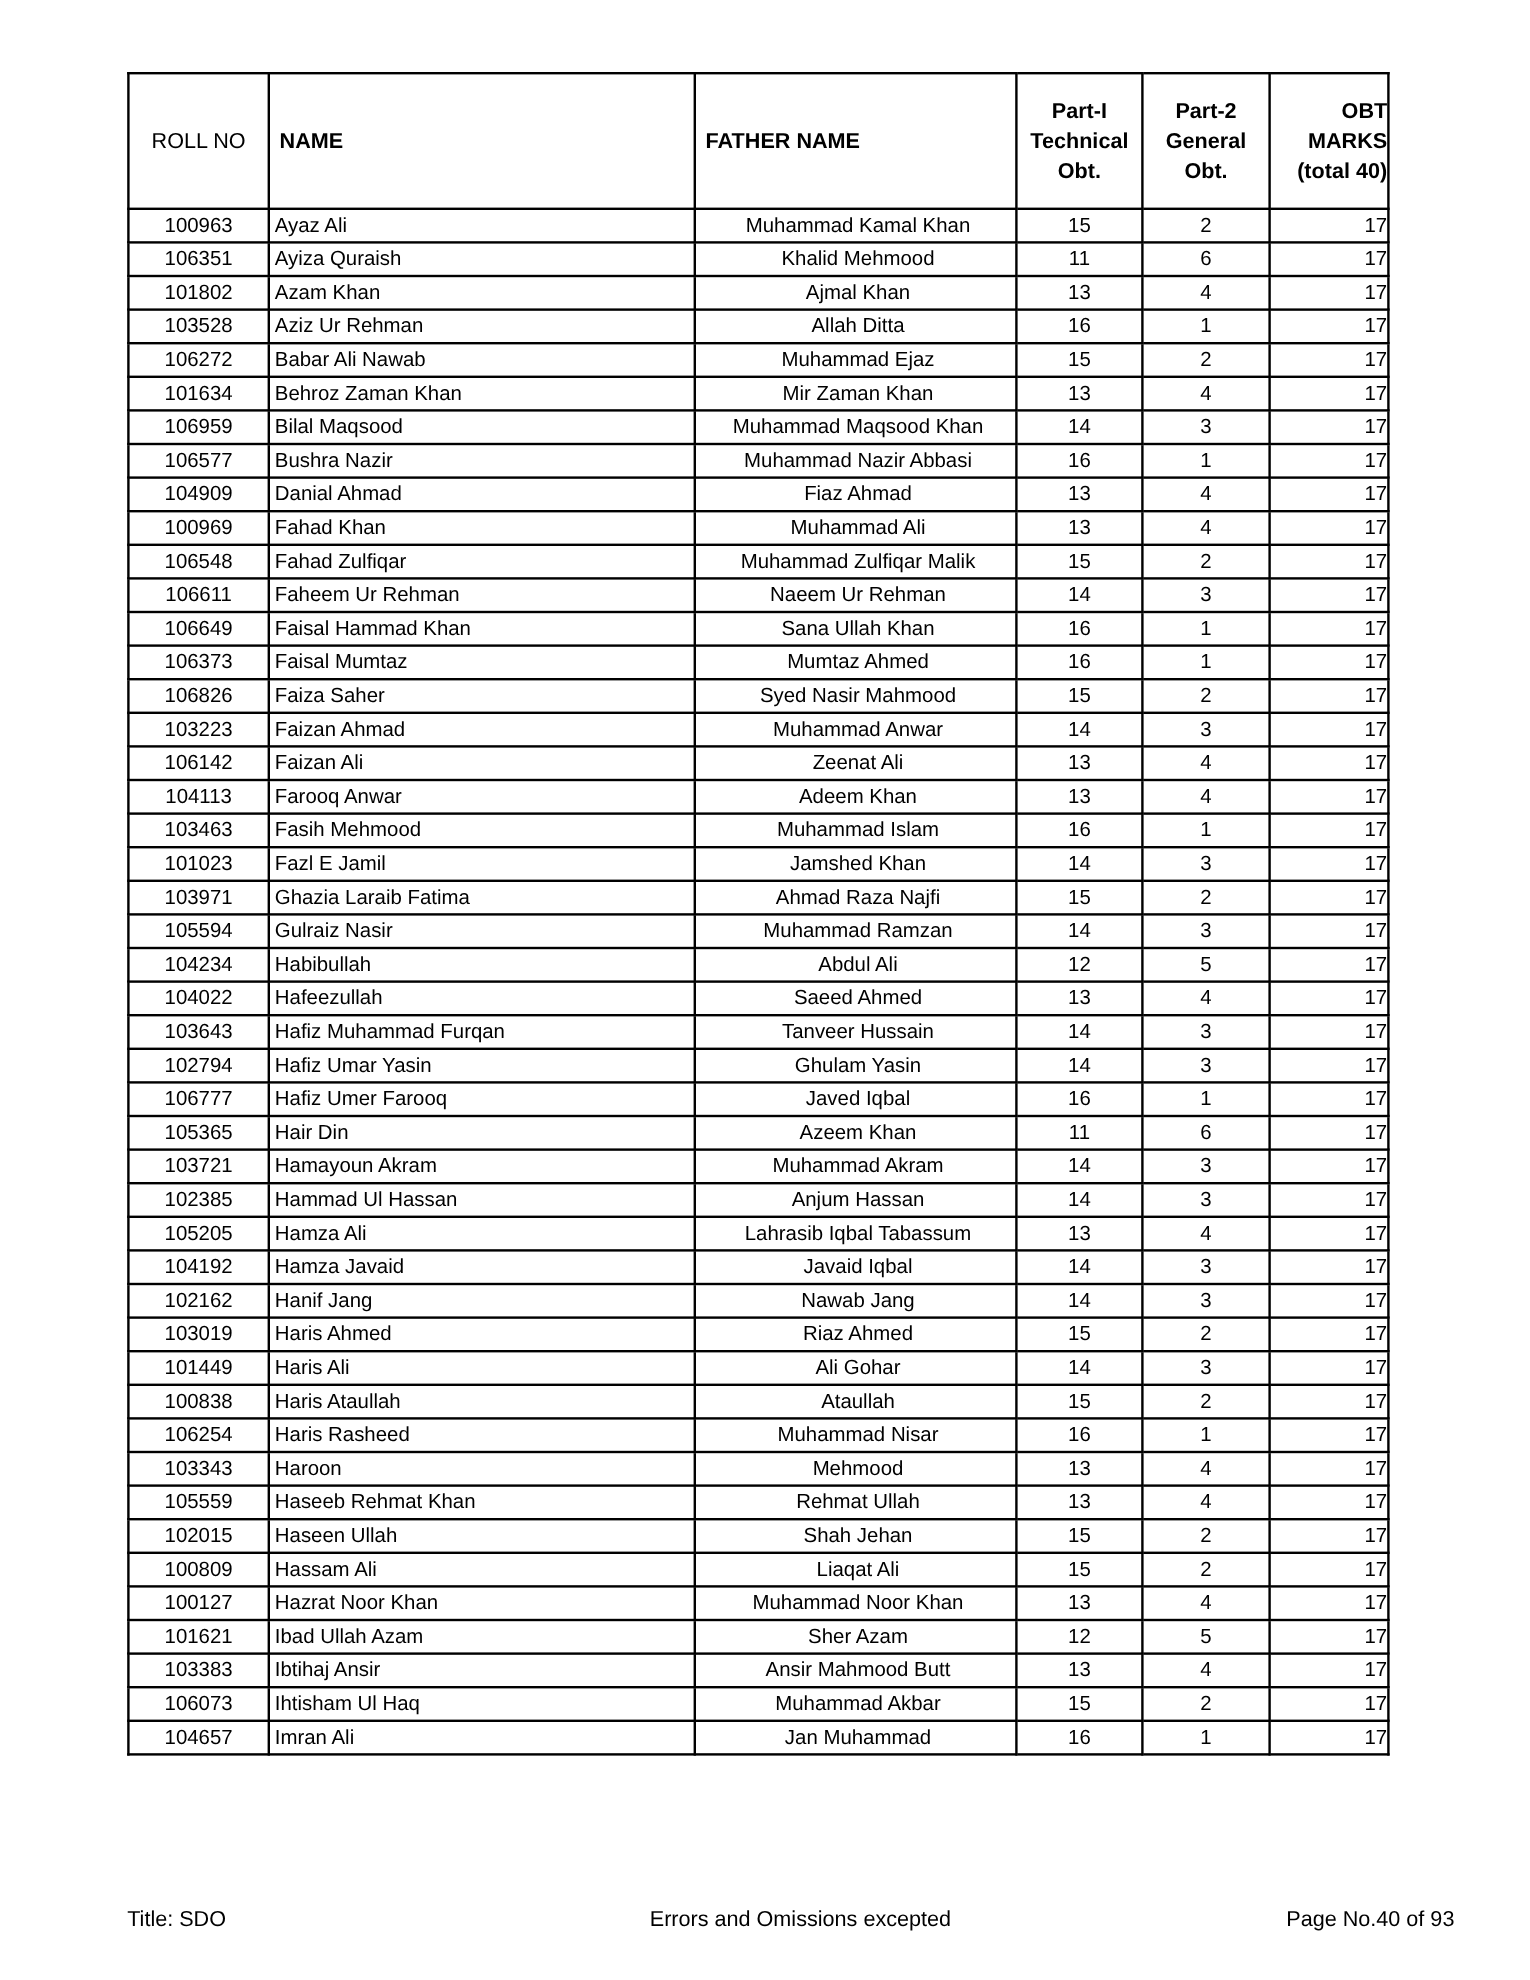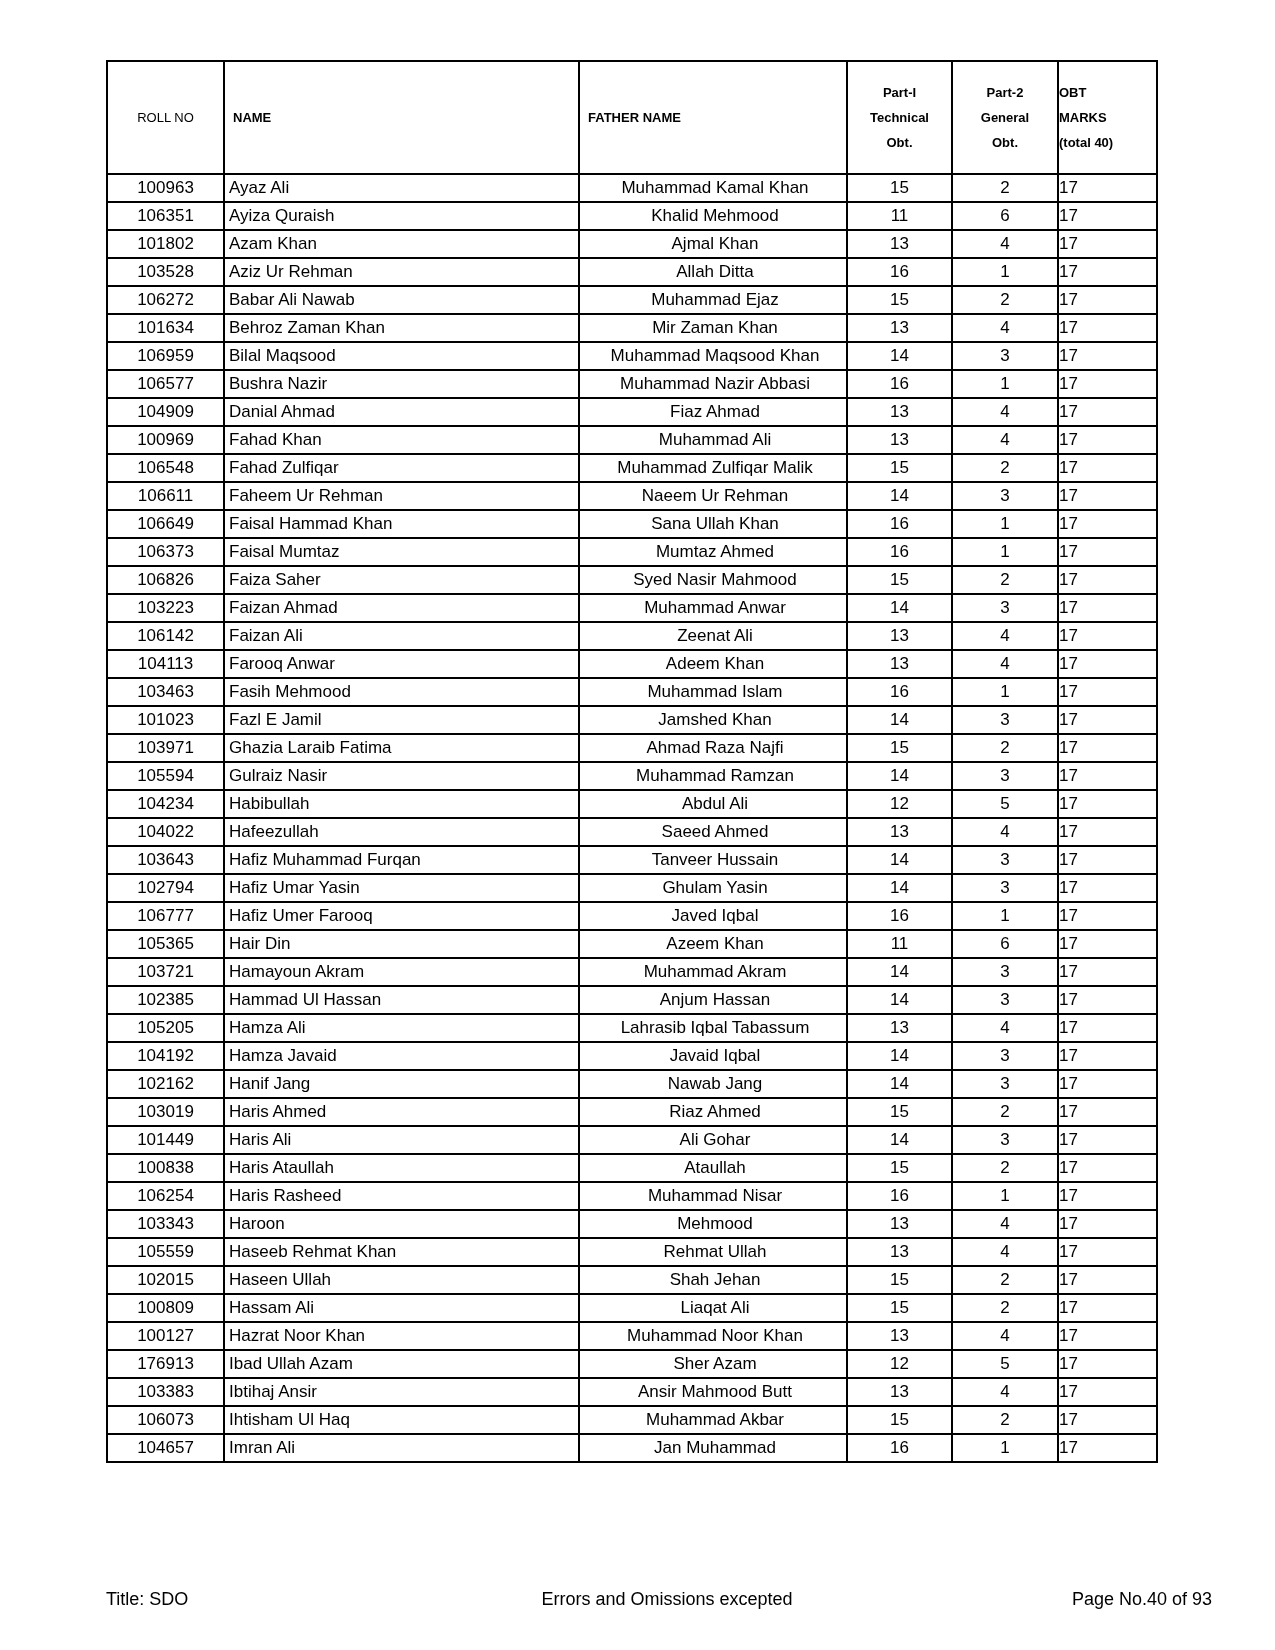--- a/index.html
+++ b/index.html
@@ -1,28 +1,28 @@
 <!DOCTYPE html>
 <html><head>
 <meta charset="utf-8">
 <style>
   html, body { margin: 0; padding: 0; background: #ffffff; }
   body { width: 1275px; height: 1650px; position: relative; overflow: hidden;
          font-family: "Liberation Sans", "DejaVu Sans", sans-serif; color: #000; }
   .sheet { position: absolute; left: 106px; top: 60px; width: 1030px; }
   table { border-collapse: collapse; width: 1030px; table-layout: fixed; }
   th, td { border: 2px solid #000; padding: 0; }
-  th { height: 111px; font-weight: bold; font-size: 13px; line-height: 25px; vertical-align: middle; }
+  th { height: 111px; font-weight: bold; font-size: 18px; line-height: 25px; vertical-align: middle; }
   td { height: 26px; font-size: 17px; line-height: 26px; white-space: nowrap; overflow: hidden; }
   .c-roll { width: 115px; text-align: center; font-weight: normal; }
   .c-name { width: 349px; text-align: left; padding-left: 4px; }
   .c-father { width: 262px; text-align: center; padding-left: 4px; }
   .c-p1 { width: 103px; text-align: center; }
   .c-p2 { width: 104px; text-align: center; }
-  .c-obt { width: 97px; text-align: left; }
+  .c-obt { width: 97px; text-align: right; }
   th.c-name, th.c-father { text-align: left; }
   th.c-roll { font-weight: normal; }
   .footer { position: absolute; top: 1586px; left: 106px; width: 1106px; height: 26px;
             font-size: 18px; line-height: 26px; }
   .footer .f-left { position: absolute; left: 0; }
   .footer .f-center { position: absolute; left: 16px; right: 0; text-align: center; }
   .footer .f-right { position: absolute; right: 0; }
 </style>
 </head>
 <body>
@@ -382,21 +382,21 @@
         </tr>
         <tr>
           <td class="c-roll">100127</td>
           <td class="c-name">Hazrat Noor Khan</td>
           <td class="c-father">Muhammad Noor Khan</td>
           <td class="c-p1">13</td>
           <td class="c-p2">4</td>
           <td class="c-obt">17</td>
         </tr>
         <tr>
-          <td class="c-roll">176913</td>
+          <td class="c-roll">101621</td>
           <td class="c-name">Ibad Ullah Azam</td>
           <td class="c-father">Sher Azam</td>
           <td class="c-p1">12</td>
           <td class="c-p2">5</td>
           <td class="c-obt">17</td>
         </tr>
         <tr>
           <td class="c-roll">103383</td>
           <td class="c-name">Ibtihaj Ansir</td>
           <td class="c-father">Ansir Mahmood Butt</td>

